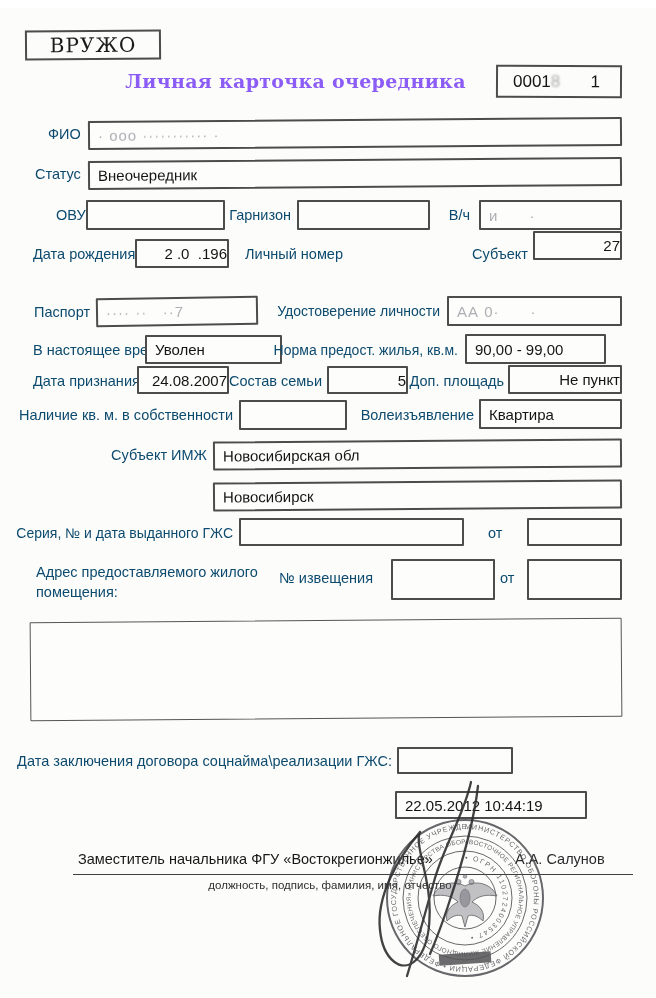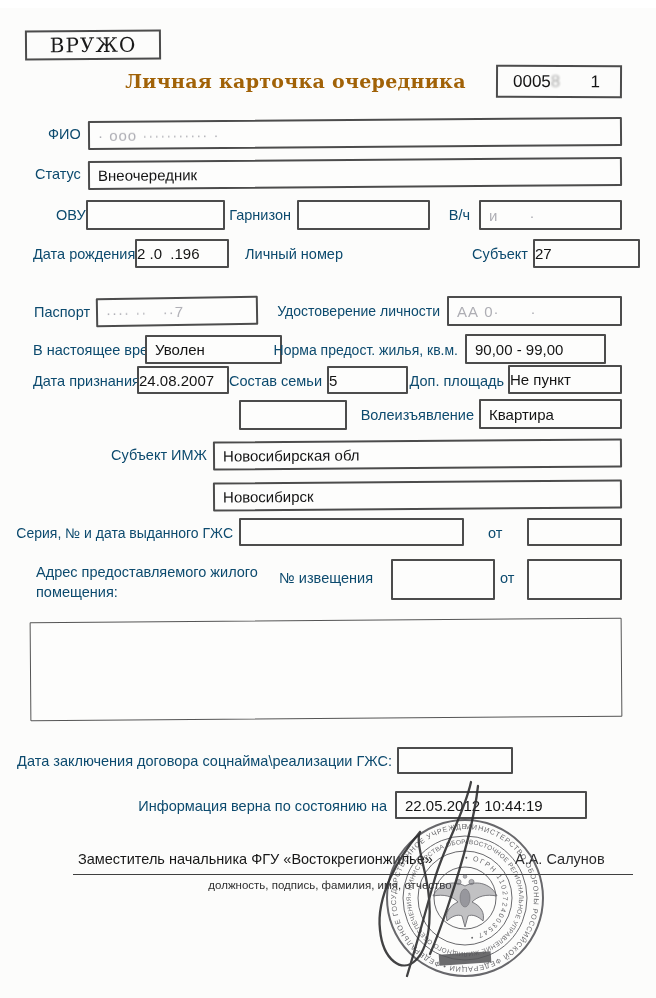--- a/index.html
+++ b/index.html
@@ -5,31 +5,31 @@
   *{box-sizing:border-box}
   html,body{margin:0;padding:0;background:#ffffff;}
   .page{position:relative;width:656px;height:998px;margin:8px auto;background:#fcfcfb;
         font-family:"Liberation Sans",sans-serif;color:#1f1f1f;overflow:hidden;}
   .lbl{position:absolute;font-size:14.5px;white-space:nowrap;color:#0c4a6e;}
   .lbl.sm{font-size:14px;}
   .box{position:absolute;border:2px solid #4c4c4c;border-radius:1px;background:#fdfdfc;
        display:flex;align-items:center;}
   .box.thin{border-width:1.5px;border-color:#555;}
   .val{font-size:15px;padding-left:8px;white-space:pre;color:#141414;}
-  .box.center{justify-content:flex-start}
+  .box.center{justify-content:flex-end}
   .box.center .val{padding:0;text-align:center;}
   .redacted{color:#a6a6ad;filter:blur(0.7px);opacity:.9;letter-spacing:1px;}
   .faintdigit{opacity:.35;filter:blur(0.8px);}
   .serif{font-family:"DejaVu Serif","Liberation Serif",serif;}
   .r1{transform:rotate(-0.45deg);}
   .r2{transform:rotate(-0.9deg);}
   .r3{transform:rotate(0.3deg);}
   .title{position:absolute;left:0;top:62px;width:566px;text-align:center;
          font-family:"DejaVu Serif","Liberation Serif",serif;font-weight:bold;
-         font-size:19px;letter-spacing:.3px;color:#a16207;padding-left:25px;}
+         font-size:19px;letter-spacing:.3px;color:#8b5cf6;padding-left:25px;}
   .orgbox{position:absolute;left:25px;top:22px;width:136px;height:30px;border:2px solid #4c4c4c;
           display:flex;align-items:center;justify-content:center;font-size:20px;letter-spacing:1px;color:#1a1a1a;}
   .numbox{position:absolute;left:496px;top:57px;width:126px;height:33px;border:2px solid #4c4c4c;
           display:flex;align-items:center;justify-content:space-between;padding:0 20px 0 15px;
           font-size:17px;color:#141414;}
   .sigline{position:absolute;left:73px;top:866px;width:560px;border-top:1.5px solid #3f3f3f;}
   .sigpos{position:absolute;left:78px;top:843px;font-size:14.5px;color:#181818;}
   .signame{position:absolute;left:515px;top:843px;font-size:14.5px;color:#2a2a2c;}
   .sigcap{position:absolute;left:50px;top:871px;width:560px;text-align:center;font-size:11.5px;color:#2e2e2e;}
   .stampsvg{position:absolute;left:340px;top:770px;width:320px;height:228px;pointer-events:none;}
@@ -37,21 +37,21 @@
 </head>
 <body>
 
 <div class="page">
 
   <div class="orgbox serif r1">
     <span>ВРУЖО</span>
   </div>
   <div class="title">Личная карточка очередника</div>
   <div class="numbox r3">
-    <span><span>0005</span><span class="faintdigit">8</span></span>
+    <span><span>0001</span><span class="faintdigit">8</span></span>
     <span>1</span>
   </div>
 
   <span class="lbl" style="left:48px;top:118px">ФИО</span>
   <div class="box r1" style="left:88px;top:111px;width:534px;height:29px">
     <span class="val redacted">· ооо ··········· ·</span>
   </div>
 
   <span class="lbl" style="left:35px;top:158px">Статус</span>
   <div class="box r1" style="left:88px;top:151px;width:534px;height:29px">
@@ -70,21 +70,21 @@
   <div class="box" style="left:479px;top:192px;width:143px;height:30px">
     <span class="val redacted">и      ·</span>
   </div>
 
   <span class="lbl" style="left:33px;top:238px">Дата рождения</span>
   <div class="box center" style="left:135px;top:231px;width:94px;height:29px">
     <span class="val">2 .0  .196</span>
   </div>
   <span class="lbl" style="right:313px;top:238px">Личный номер</span>
   <span class="lbl" style="right:128px;top:238px">Субъект</span>
-  <div class="box center" style="left:533px;top:231px;width:107px;height:29px">
+  <div class="box center" style="left:533px;top:223px;width:89px;height:29px">
     <span class="val">27</span>
   </div>
 
   <span class="lbl" style="left:34px;top:296px">Паспорт</span>
   <div class="box r2" style="left:96px;top:289px;width:162px;height:29px">
     <span class="val redacted">···· ··   ··7</span>
   </div>
   <span class="lbl sm" style="right:216px;top:295px">Удостоверение личности</span>
   <div class="box" style="left:447px;top:288px;width:175px;height:30px">
     <span class="val redacted">АА 0·      ·</span>
@@ -105,20 +105,21 @@
   </div>
   <span class="lbl" style="right:334px;top:365px">Состав семьи</span>
   <div class="box center" style="left:327px;top:358px;width:81px;height:28px">
     <span class="val">5</span>
   </div>
   <span class="lbl" style="right:152px;top:365px">Доп. площадь</span>
   <div class="box center" style="left:508px;top:357px;width:114px;height:29px">
     <span class="val">Не пункт</span>
   </div>
 
+  <span class="lbl" style="right:423px;top:399px">Наличие кв. м. в собственности</span>
   <div class="box" style="left:239px;top:392px;width:108px;height:30px">
     <span class="val"></span>
   </div>
   <span class="lbl" style="right:182px;top:399px">Волеизъявление</span>
   <div class="box" style="left:479px;top:391px;width:143px;height:30px">
     <span class="val">Квартира</span>
   </div>
 
   <span class="lbl" style="right:449px;top:439px">Субъект ИМЖ</span>
   <div class="box r1" style="left:213px;top:432px;width:409px;height:29px">
@@ -151,21 +152,20 @@
 
   <div class="box thin r1" style="left:30px;top:612px;width:592px;height:99px;align-items:flex-start">
     <span class="val"></span>
   </div>
 
   <span class="lbl" style="right:264px;top:745px">Дата заключения договора соцнайма\реализации ГЖС:</span>
   <div class="box" style="left:397px;top:739px;width:116px;height:27px">
     <span class="val"></span>
   </div>
 
-  <span class="lbl" style="right:269px;top:790px">Информация верна по состоянию на</span>
   <div class="box" style="left:395px;top:783px;width:192px;height:28px">
     <span class="val">22.05.2012 10:44:19</span>
   </div>
 
   <span class="sigpos">Заместитель начальника ФГУ «Востокрегионжилье»</span>
   <span class="signame">А.А. Салунов</span>
   <div class="sigline"></div>
   <div class="sigcap">должность, подпись, фамилия, имя, отчество</div>
 
   <svg class="stampsvg" viewBox="0 0 320 228">

